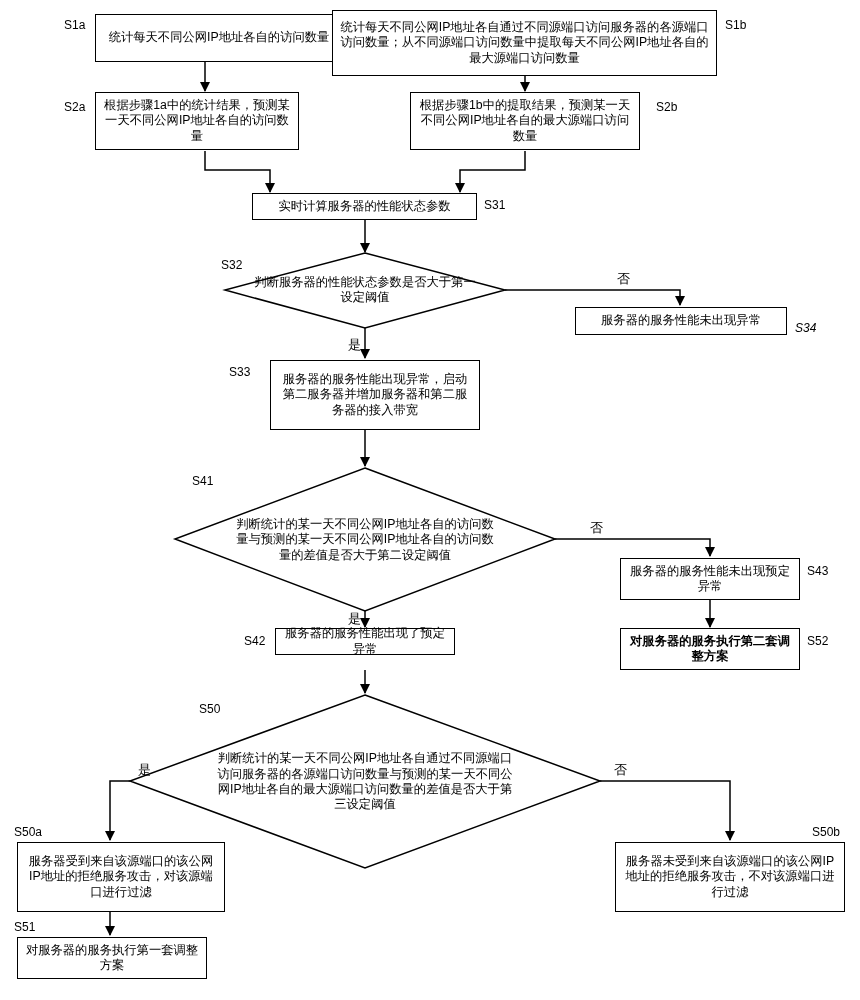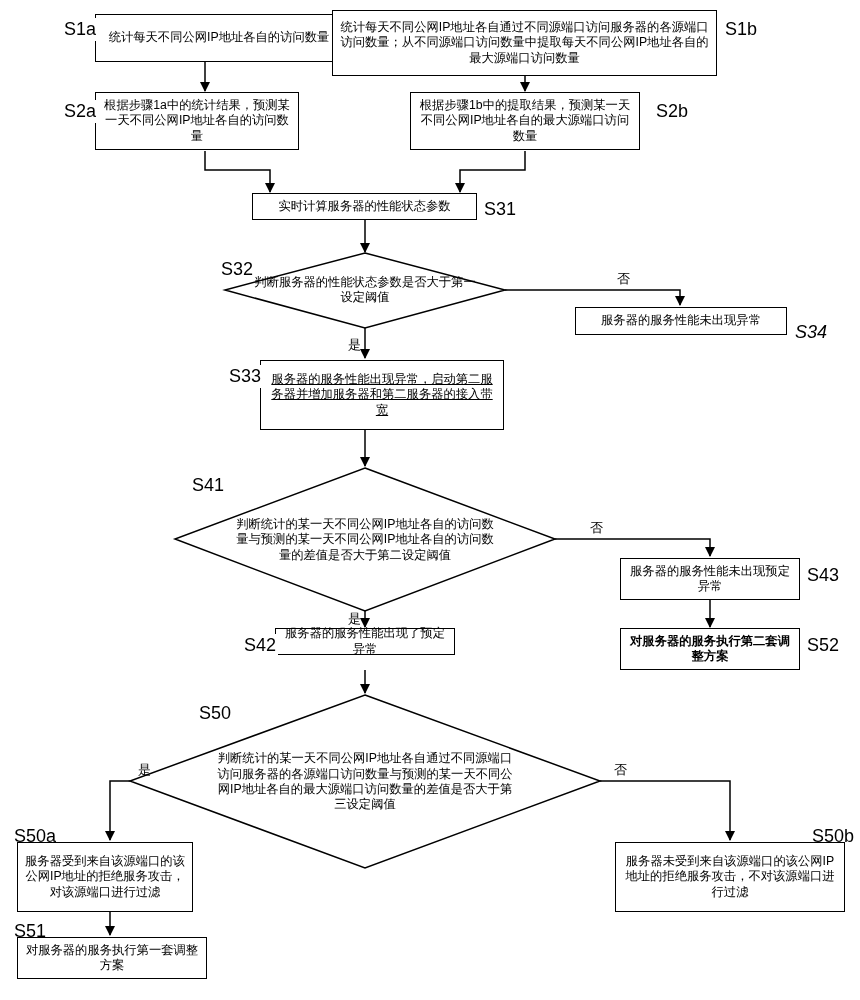--- a/index.html
+++ b/index.html
@@ -22,21 +22,21 @@
     background: #fff;
     padding: 5px 6px;
     text-align: center;
     display: flex;
     align-items: center;
     justify-content: center;
     box-sizing: border-box;
   }
   .label {
     position: absolute;
-    font-size: 18px;
+    font-size: 12px;
     background: #fff;
     padding: 0 2px;
   }
   .edge-label {
     position: absolute;
     font-size: 13px;
   }
   svg {
     position: absolute;
     left: 0;
@@ -135,21 +135,21 @@
   <div class="diamond-text" style="left:250px; top:264px; width:230px; height:52px;">
     <div class="node-text">判断服务器的性能状态参数是否大于第一设定阈值</div>
   </div>
   <div class="label" style="left:219px; top:258px;">S32</div>
 
   <div class="box" style="left:575px; top:307px; width:212px; height:28px;">
     <div class="node-text">服务器的服务性能未出现异常</div>
   </div>
   <div class="label" style="left:793px; top:321px;font-style:italic;">S34</div>
 
-  <div class="box" style="left:260px; top:360px; width:244px; height:70px;text-decoration:underline;">
+  <div class="box" style="left:270px; top:360px; width:210px; height:70px;">
     <div class="node-text">服务器的服务性能出现异常，启动第二服务器并增加服务器和第二服务器的接入带宽</div>
   </div>
   <div class="label" style="left:227px; top:365px;">S33</div>
 
   <div class="diamond-text" style="left:232px; top:494px; width:266px; height:92px;">
     <div class="node-text">判断统计的某一天不同公网IP地址各自的访问数量与预测的某一天不同公网IP地址各自的访问数量的差值是否大于第二设定阈值</div>
   </div>
   <div class="label" style="left:190px; top:474px;">S41</div>
 
   <div class="box" style="left:275px; top:628px; width:180px; height:27px;">
@@ -165,21 +165,21 @@
   <div class="box" style="left:620px; top:628px; width:180px; height:42px;font-weight:bold;">
     <div class="node-text">对服务器的服务执行第二套调整方案</div>
   </div>
   <div class="label" style="left:805px; top:634px;">S52</div>
 
   <div class="diamond-text" style="left:213px; top:720px; width:304px; height:124px;">
     <div class="node-text">判断统计的某一天不同公网IP地址各自通过不同源端口访问服务器的各源端口访问数量与预测的某一天不同公网IP地址各自的最大源端口访问数量的差值是否大于第三设定阈值</div>
   </div>
   <div class="label" style="left:197px; top:702px;">S50</div>
 
-  <div class="box" style="left:17px; top:842px; width:176px; height:70px;">
+  <div class="box" style="left:17px; top:842px; width:208px; height:70px;">
     <div class="node-text">服务器受到来自该源端口的该公网IP地址的拒绝服务攻击，对该源端口进行过滤</div>
   </div>
   <div class="label" style="left:12px; top:825px; background:transparent;">S50a</div>
 
   <div class="box" style="left:615px; top:842px; width:230px; height:70px;">
     <div class="node-text">服务器未受到来自该源端口的该公网IP地址的拒绝服务攻击，不对该源端口进行过滤</div>
   </div>
   <div class="label" style="left:810px; top:825px; background:transparent;">S50b</div>
 
   <div class="box" style="left:17px; top:937px; width:190px; height:42px;">

